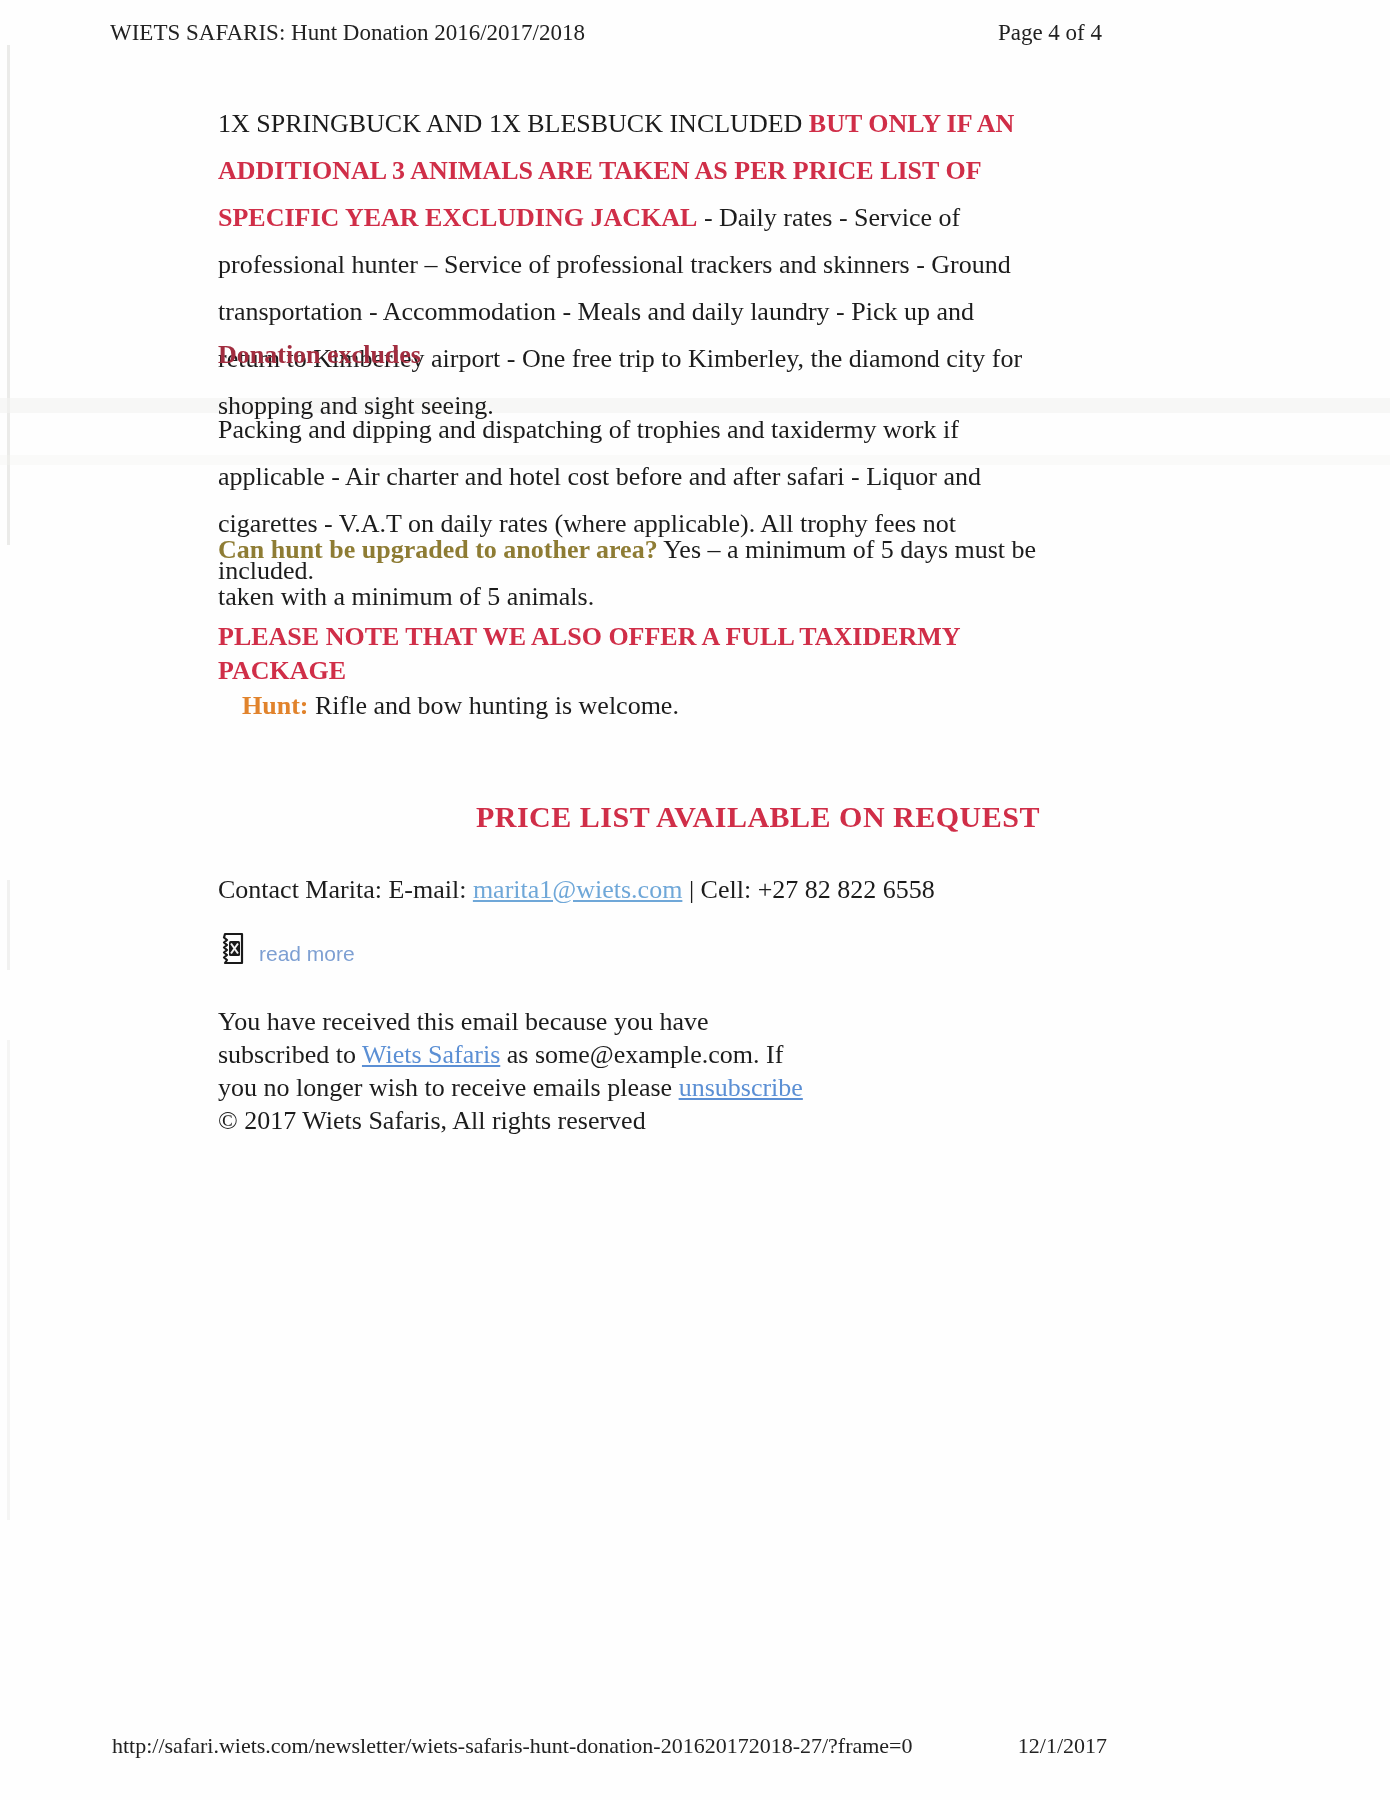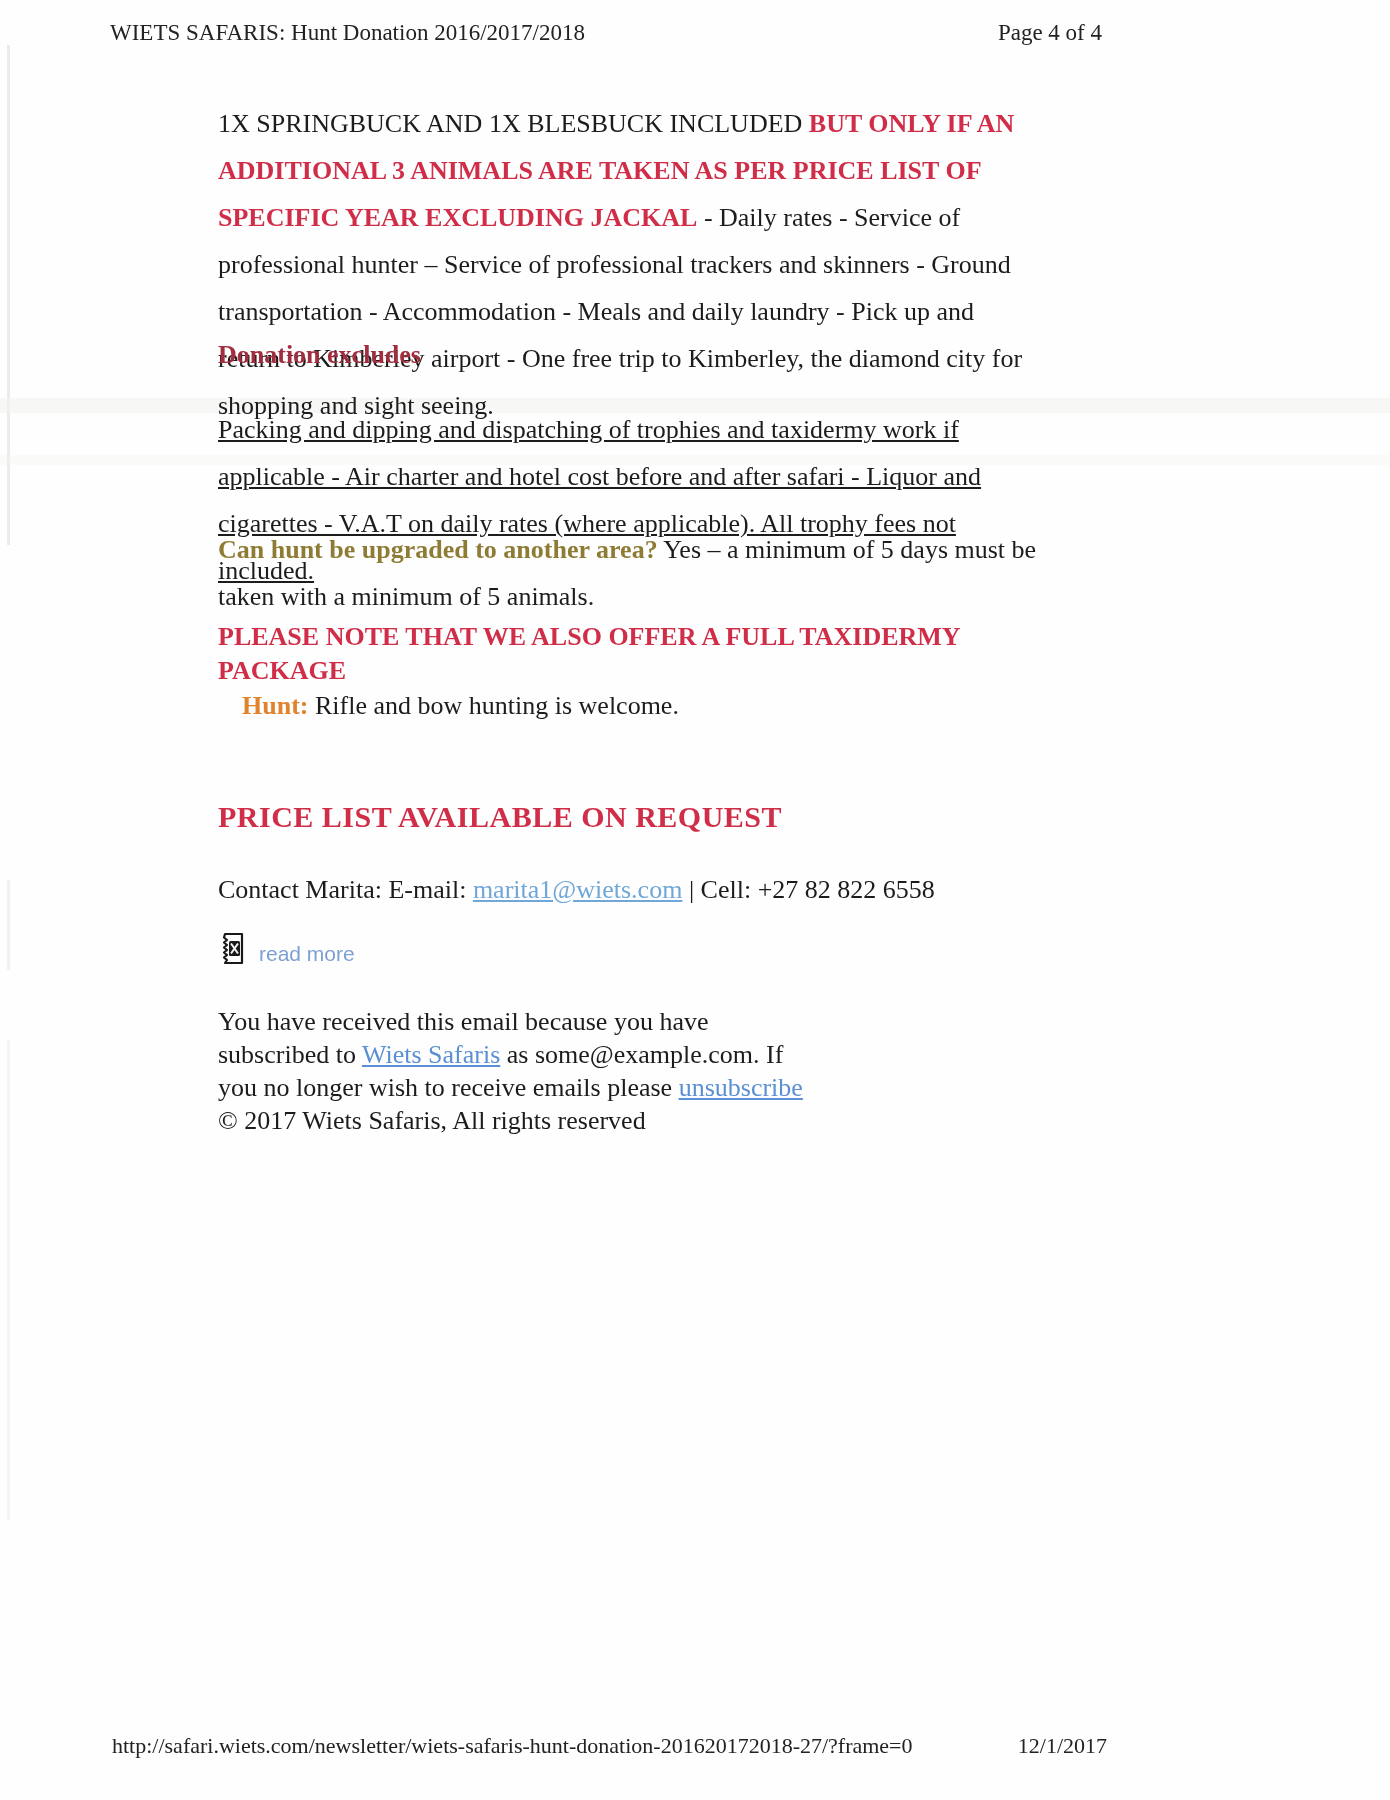--- a/index.html
+++ b/index.html
@@ -27,28 +27,28 @@
     display: flex; justify-content: space-between;
     font-size: 23px; color: #222; gap: 26px;
   }
 
   .block { position: absolute; left: 218px; width: 822px; }
   .body-text { font-size: 26px; line-height: 47px; color: #1c1c1c; }
 
   .intro { top: 100px; }
   .red-bold { color: #d02e48; font-weight: bold; }
   .maroon-heading { top: 340px; font-size: 26px; font-weight: bold; color: #a12d3f; }
-  .excludes-body { top: 406px; text-decoration: underline; }
+  .excludes-body { top: 406px; }
   .upgrade { top: 526px; }
   .olive-bold { color: #8e7c34; font-weight: bold; }
   .taxidermy { top: 620px; font-size: 26px; line-height: 34px; }
   .hunt-line { top: 682px; }
   .orange-bold { color: #e1832c; font-weight: bold; margin-left: 24px; }
 
-  .price-heading { top: 800px; font-size: 30px; font-weight: bold; color: #d02e48; letter-spacing: .5px; }
+  .price-heading { top: 800px; font-size: 30px; font-weight: bold; color: #d02e48; letter-spacing: .5px; text-align: right; }
 
   .contact { top: 866px; }
   a { cursor: pointer; }
   .link-email { color: #6fa7d8; text-decoration: underline; }
   .link-blue { color: #5b8fd4; text-decoration: underline; }
 
   .read-more-row { top: 932px; display: flex; align-items: flex-end; gap: 14px; }
   .broken-img-icon { display: inline-block; width: 27px; height: 34px; }
   .read-more-link { color: #7d9fd2; font-size: 21px; font-family: "Liberation Sans", sans-serif; text-decoration: none; }
 

